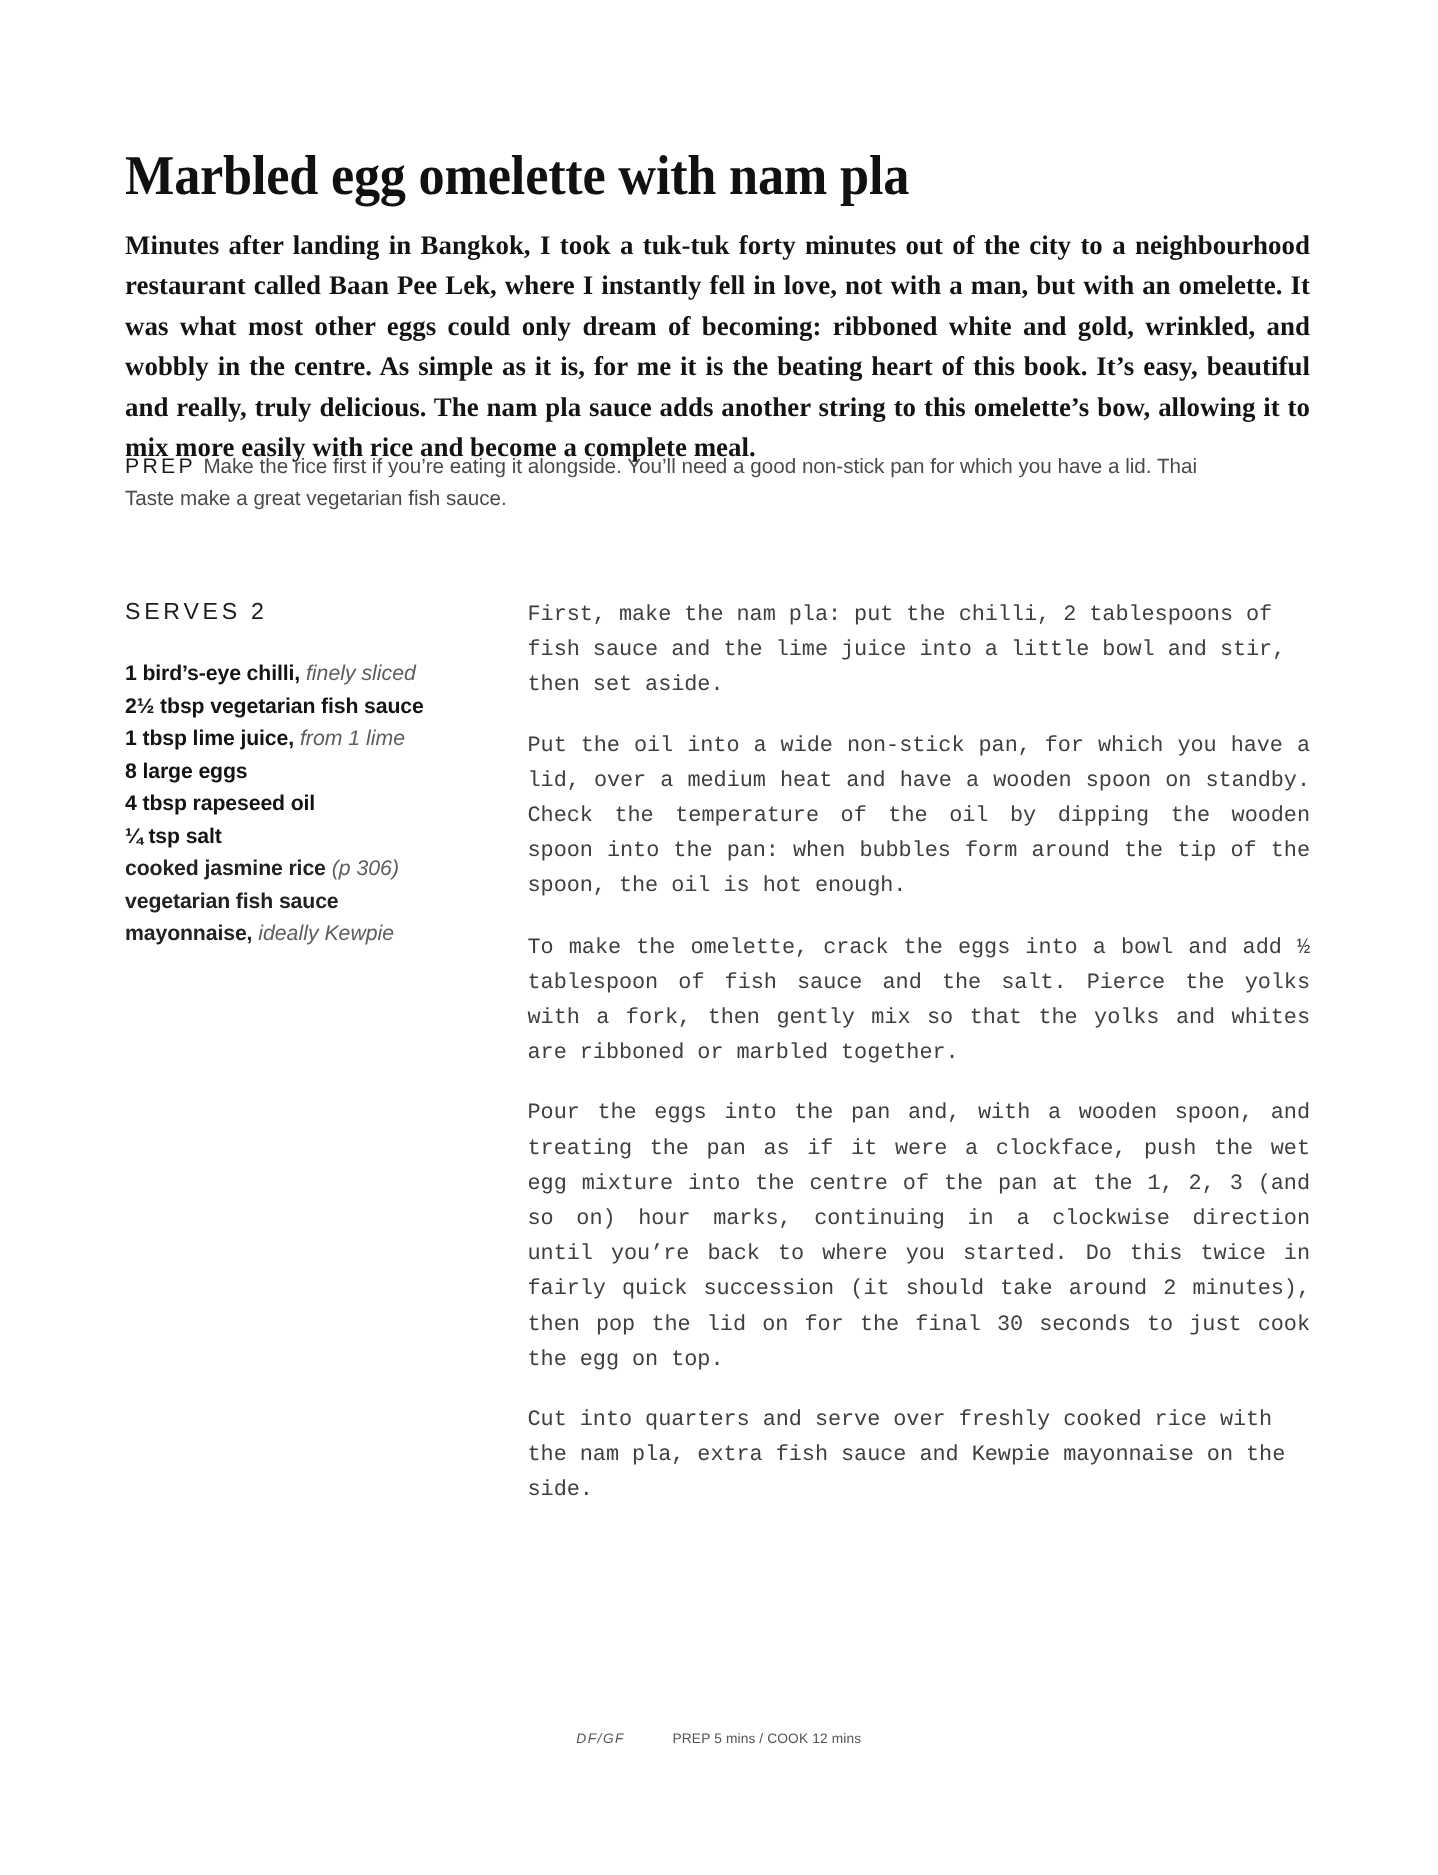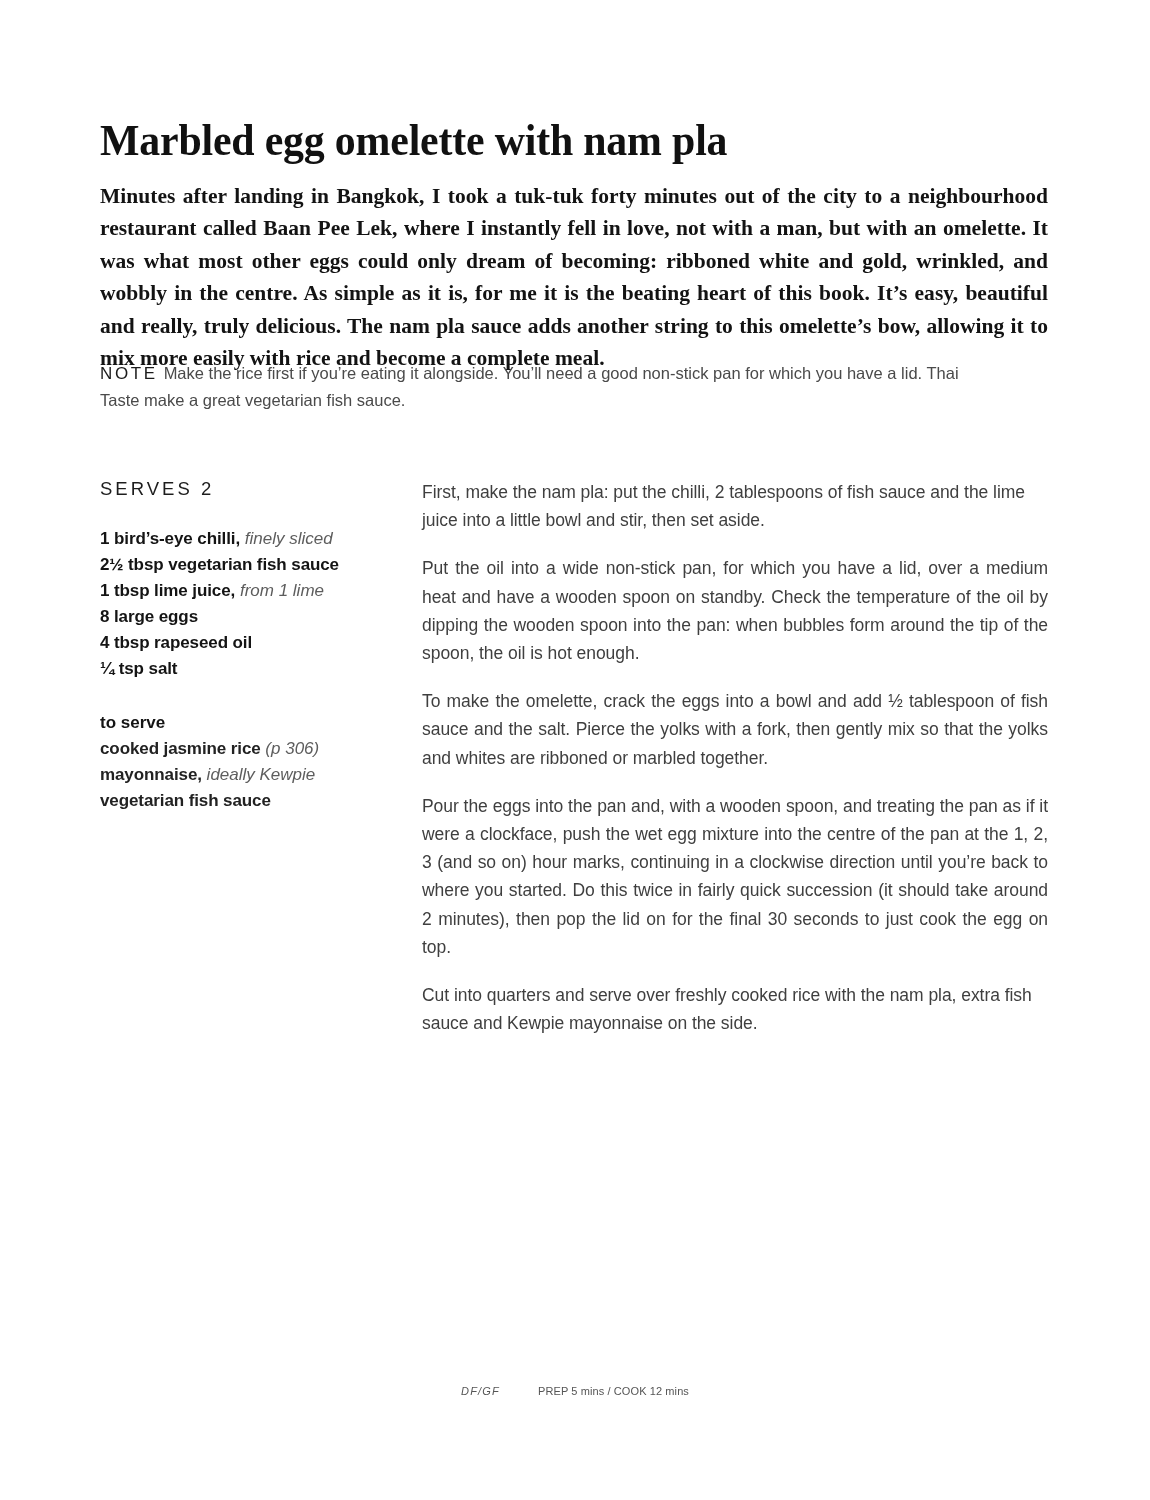--- a/index.html
+++ b/index.html
@@ -145,21 +145,21 @@
     font-size: 17px;
     line-height: 26px;
     font-weight: 600;
     color: #222222;
     letter-spacing: -0.1px;
     white-space: nowrap;
   }
 
   
   .method-p {
-    font-family: Liberation Sans, sans-serif;
+    font-family: Liberation Mono, monospace;
     font-size: 17.5px;
     line-height: 28.2px;
     color: #3f3f3f;
     text-align: justify;
     text-justify: inter-word;
     margin: 0 0 20px 0;
     letter-spacing: -0.05px;
   }
   .method-p:last-child { margin-bottom: 0; }
   .method-p.last-left { text-align: left; }
@@ -190,21 +190,21 @@
 </head>
 <body>
 
 <div class="page">
 
   <h1 class="recipe-title">Marbled egg omelette with nam pla</h1>
 
   <p class="intro">Minutes after landing in Bangkok, I took a tuk-tuk forty minutes out of the city to a neighbourhood restaurant called Baan Pee Lek, where I instantly fell in love, not with a man, but with an omelette. It was what most other eggs could only dream of becoming: ribboned white and gold, wrinkled, and wobbly in the centre. As simple as it is, for me it is the beating heart of this book. It’s easy, beautiful and really, truly delicious. The nam pla sauce adds another string to this omelette’s bow, allowing it to mix more easily with rice and become a complete meal.</p>
 
   <div class="note">
-    <span class="note-label">NOTE</span><span>Make the rice first if you’re eating it alongside. You’ll need a good non-stick pan for which you have a lid. Thai Taste make a great vegetarian fish sauce.</span>
+    <span class="note-label">PREP</span><span>Make the rice first if you’re eating it alongside. You’ll need a good non-stick pan for which you have a lid. Thai Taste make a great vegetarian fish sauce.</span>
   </div>
 
   <div class="col-ingredients">
 
     <div class="serves">
       <span>SERVES</span>
       <span class="serves-count">2</span>
     </div>
 
     <ul class="ing-list">
@@ -221,31 +221,30 @@
         <span>8 large eggs</span><span class="ing-note"></span>
       </li>
       <li class="ing-item">
         <span>4 tbsp rapeseed oil</span><span class="ing-note"></span>
       </li>
       <li class="ing-item">
         <span>¼ tsp salt</span><span class="ing-note"></span>
       </li>
     </ul>
 
-    <div class="to-serve-head">to serve</div>
 
     <ul class="serve-list">
       <li class="serve-item">
         <span>cooked jasmine rice</span><span class="ing-note"> (p 306)</span>
       </li>
       <li class="serve-item">
+        <span>vegetarian fish sauce</span><span class="ing-note"></span>
+      </li>
+      <li class="serve-item">
         <span>mayonnaise,</span><span class="ing-note"> ideally Kewpie</span>
-      </li>
-      <li class="serve-item">
-        <span>vegetarian fish sauce</span><span class="ing-note"></span>
       </li>
     </ul>
 
   </div>
 
   <div class="col-method">
     <p class="method-p last-left">First, make the nam pla: put the chilli, 2 tablespoons of fish sauce and the lime juice into a little bowl and stir, then set aside.</p>
     <p class="method-p">Put the oil into a wide non-stick pan, for which you have a lid, over a medium heat and have a wooden spoon on standby. Check the temperature of the oil by dipping the wooden spoon into the pan: when bubbles form around the tip of the spoon, the oil is hot enough.</p>
     <p class="method-p">To make the omelette, crack the eggs into a bowl and add ½ tablespoon of fish sauce and the salt. Pierce the yolks with a fork, then gently mix so that the yolks and whites are ribboned or marbled together.</p>
     <p class="method-p">Pour the eggs into the pan and, with a wooden spoon, and treating the pan as if it were a clockface, push the wet egg mixture into the centre of the pan at the 1, 2, 3 (and so on) hour marks, continuing in a clockwise direction until you’re back to where you started. Do this twice in fairly quick succession (it should take around 2 minutes), then pop the lid on for the final 30 seconds to just cook the egg on top.</p>

